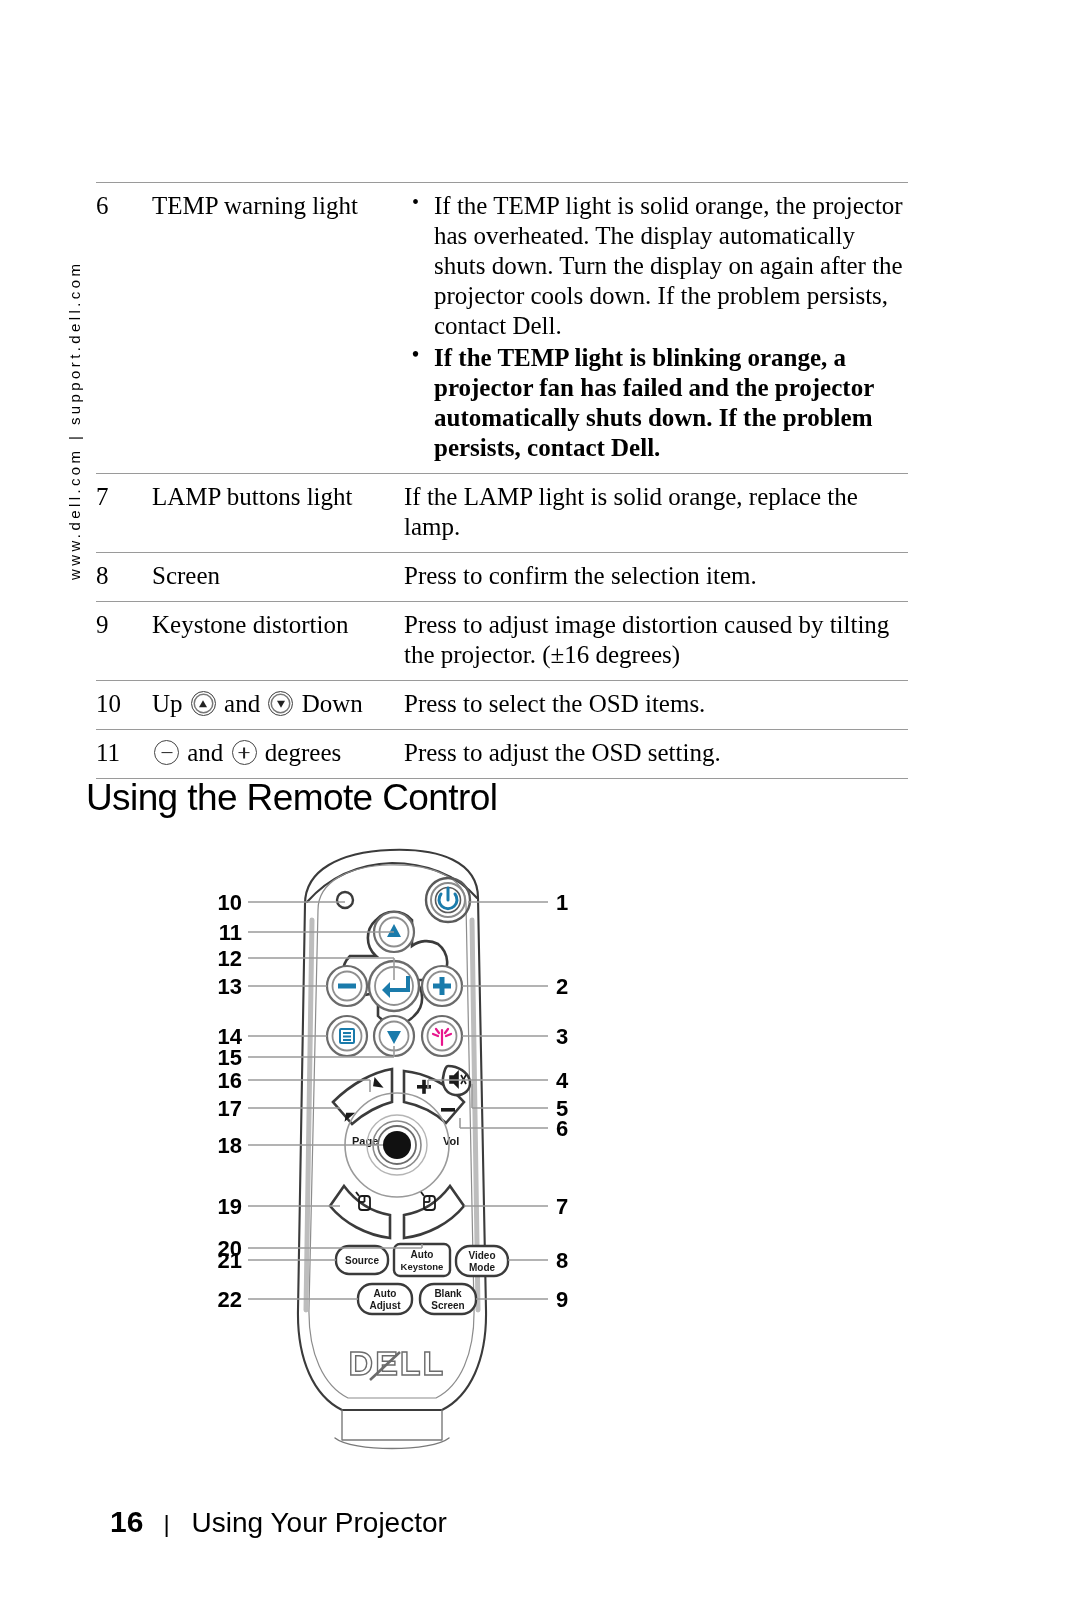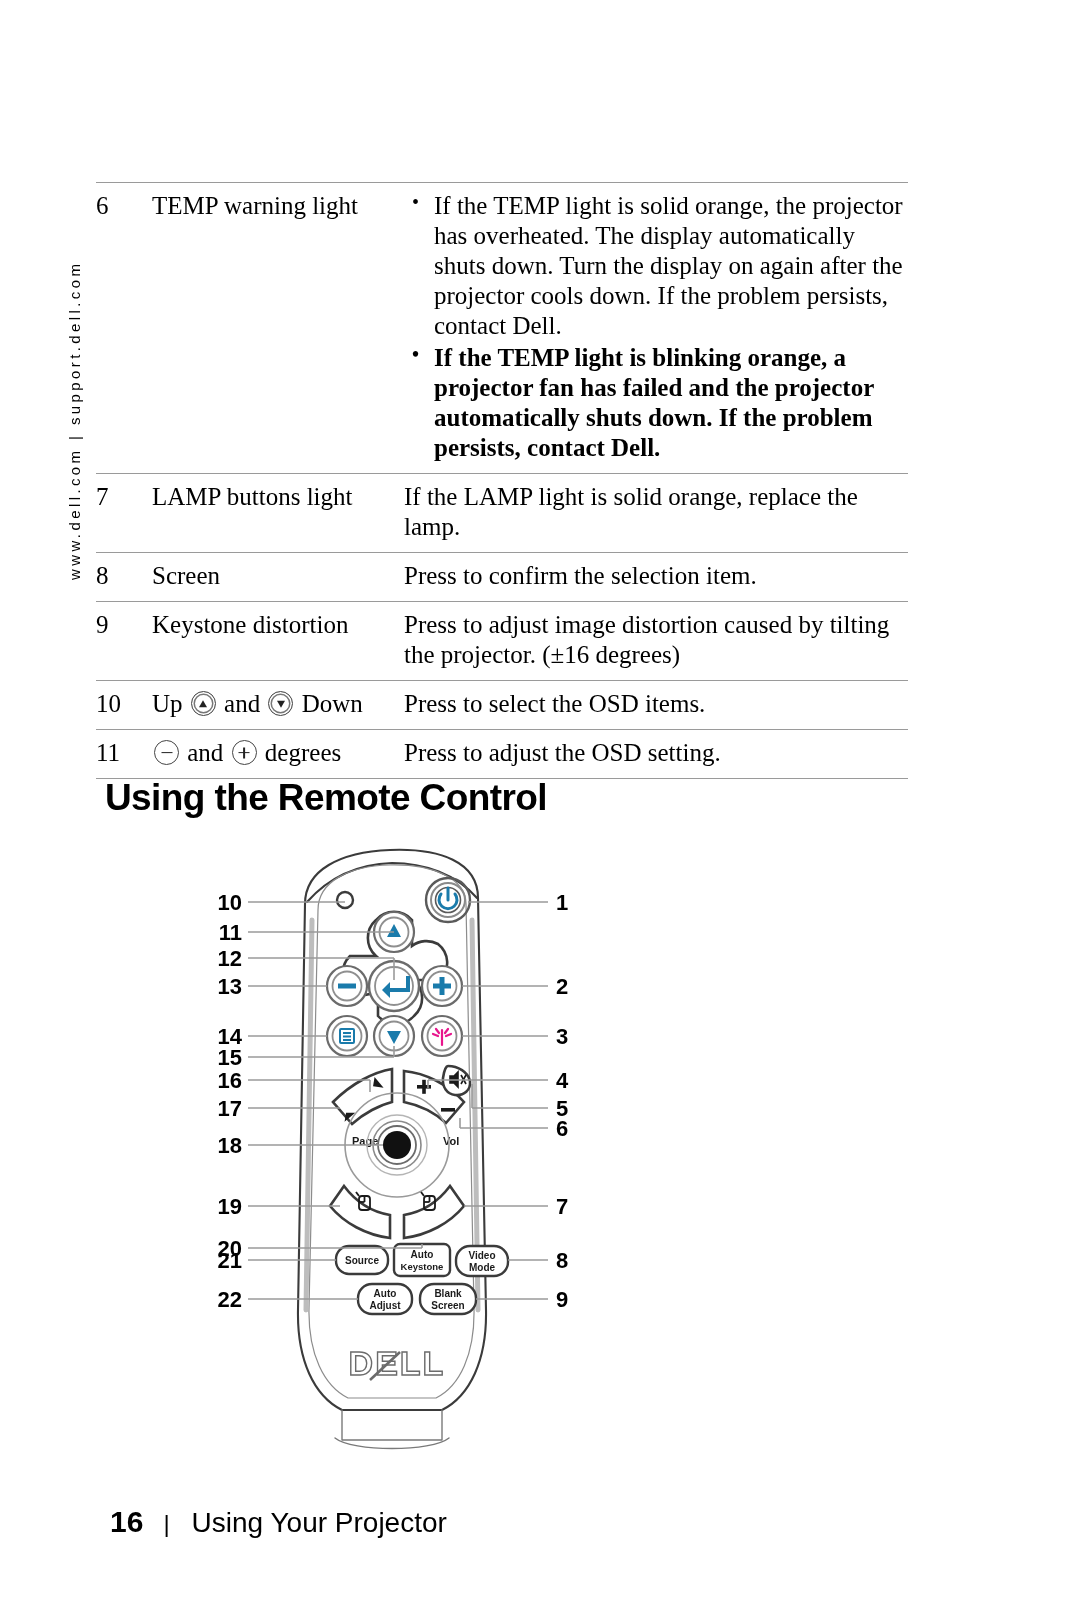--- a/index.html
+++ b/index.html
@@ -46,23 +46,23 @@
     border-left:4.5px solid transparent;border-right:4.5px solid transparent;border-top:7px solid #222;}
   .g-minus i:before{content:"";position:absolute;left:50%;top:50%;transform:translate(-50%,-50%);
     width:11px;height:1.8px;background:#222;}
   .g-plus i:before{content:"";position:absolute;left:50%;top:50%;transform:translate(-50%,-50%);
     width:11px;height:1.8px;background:#222;}
   .g-plus i:after{content:"";position:absolute;left:50%;top:50%;transform:translate(-50%,-50%);
     width:1.8px;height:11px;background:#222;}
 
   
   #section-heading{
-    position:absolute;left:105px;top:752px;
+    position:absolute;left:86px;top:752px;
     font-family:"Liberation Sans",sans-serif;
-    font-weight:bold;font-size:37px;letter-spacing:-0.6px;
+    font-weight:normal;font-size:37px;letter-spacing:-0.6px;
   }
 
   
   #remote-figure{position:absolute;left:0;top:840px;width:1080px;height:620px;}
   #remote-figure svg{display:block;}
 
   
   #page-footer{
     position:absolute;left:110px;top:1505px;
     font-family:"Liberation Sans",sans-serif;

